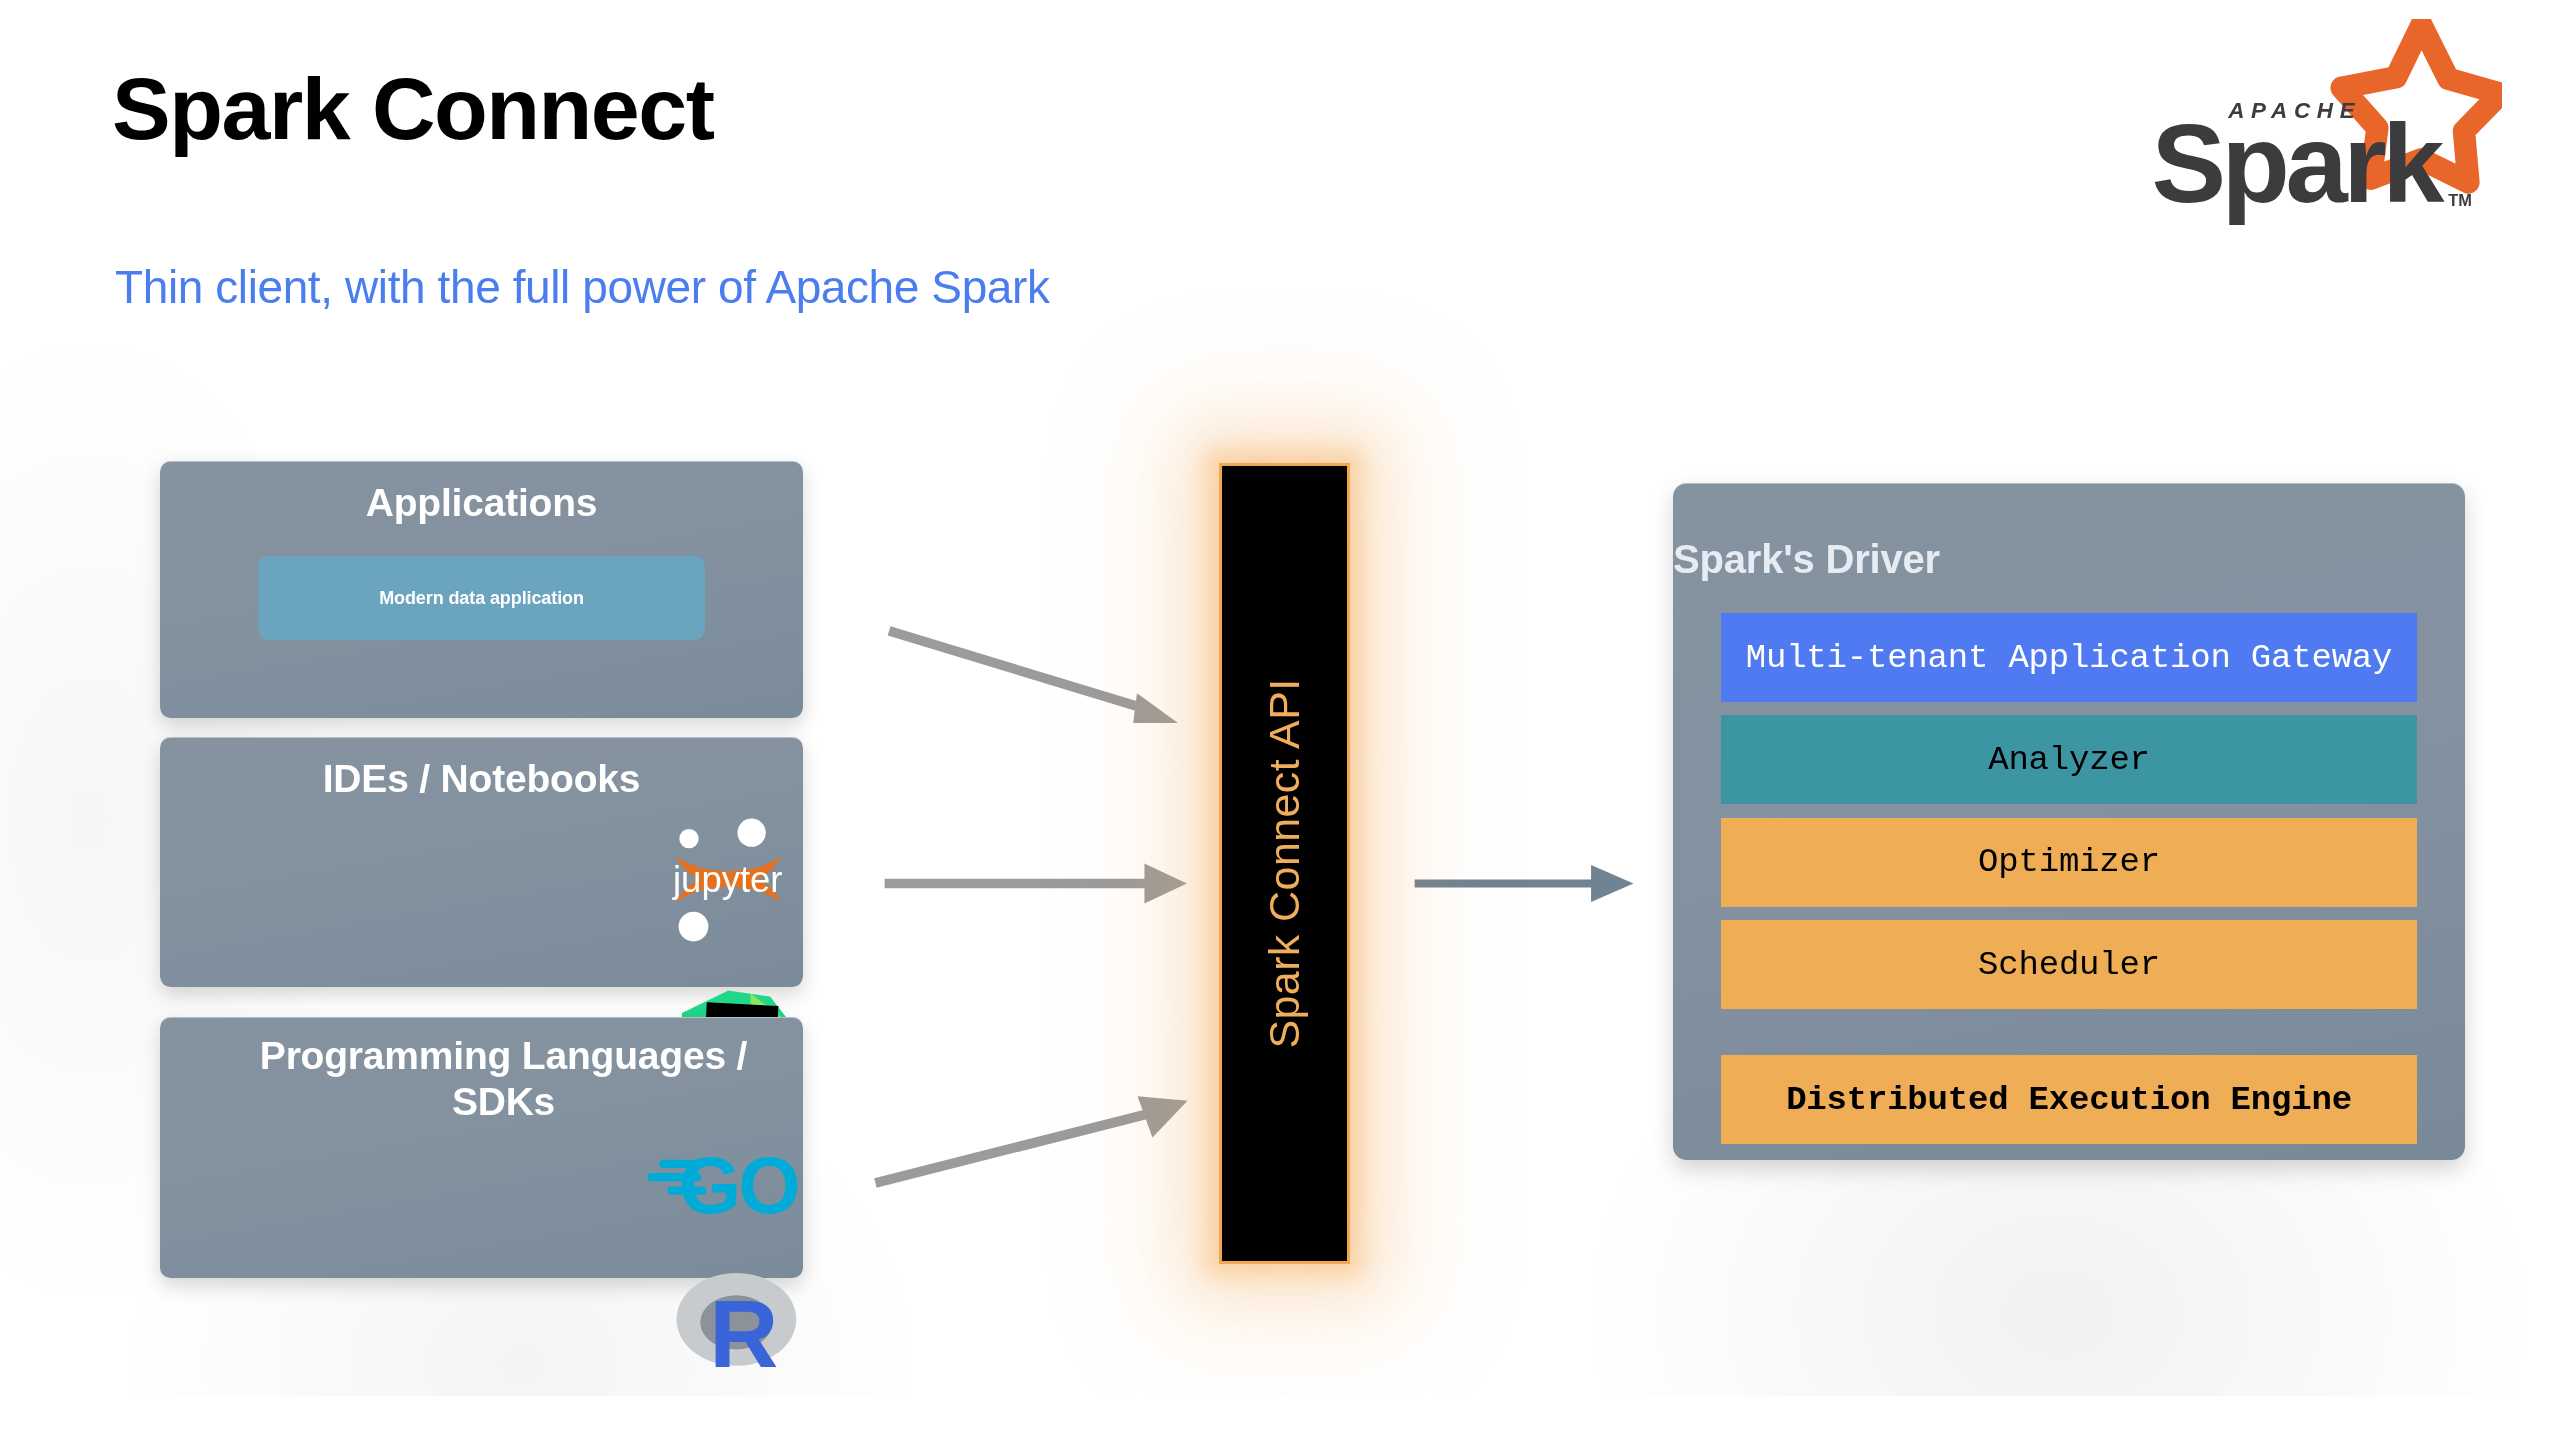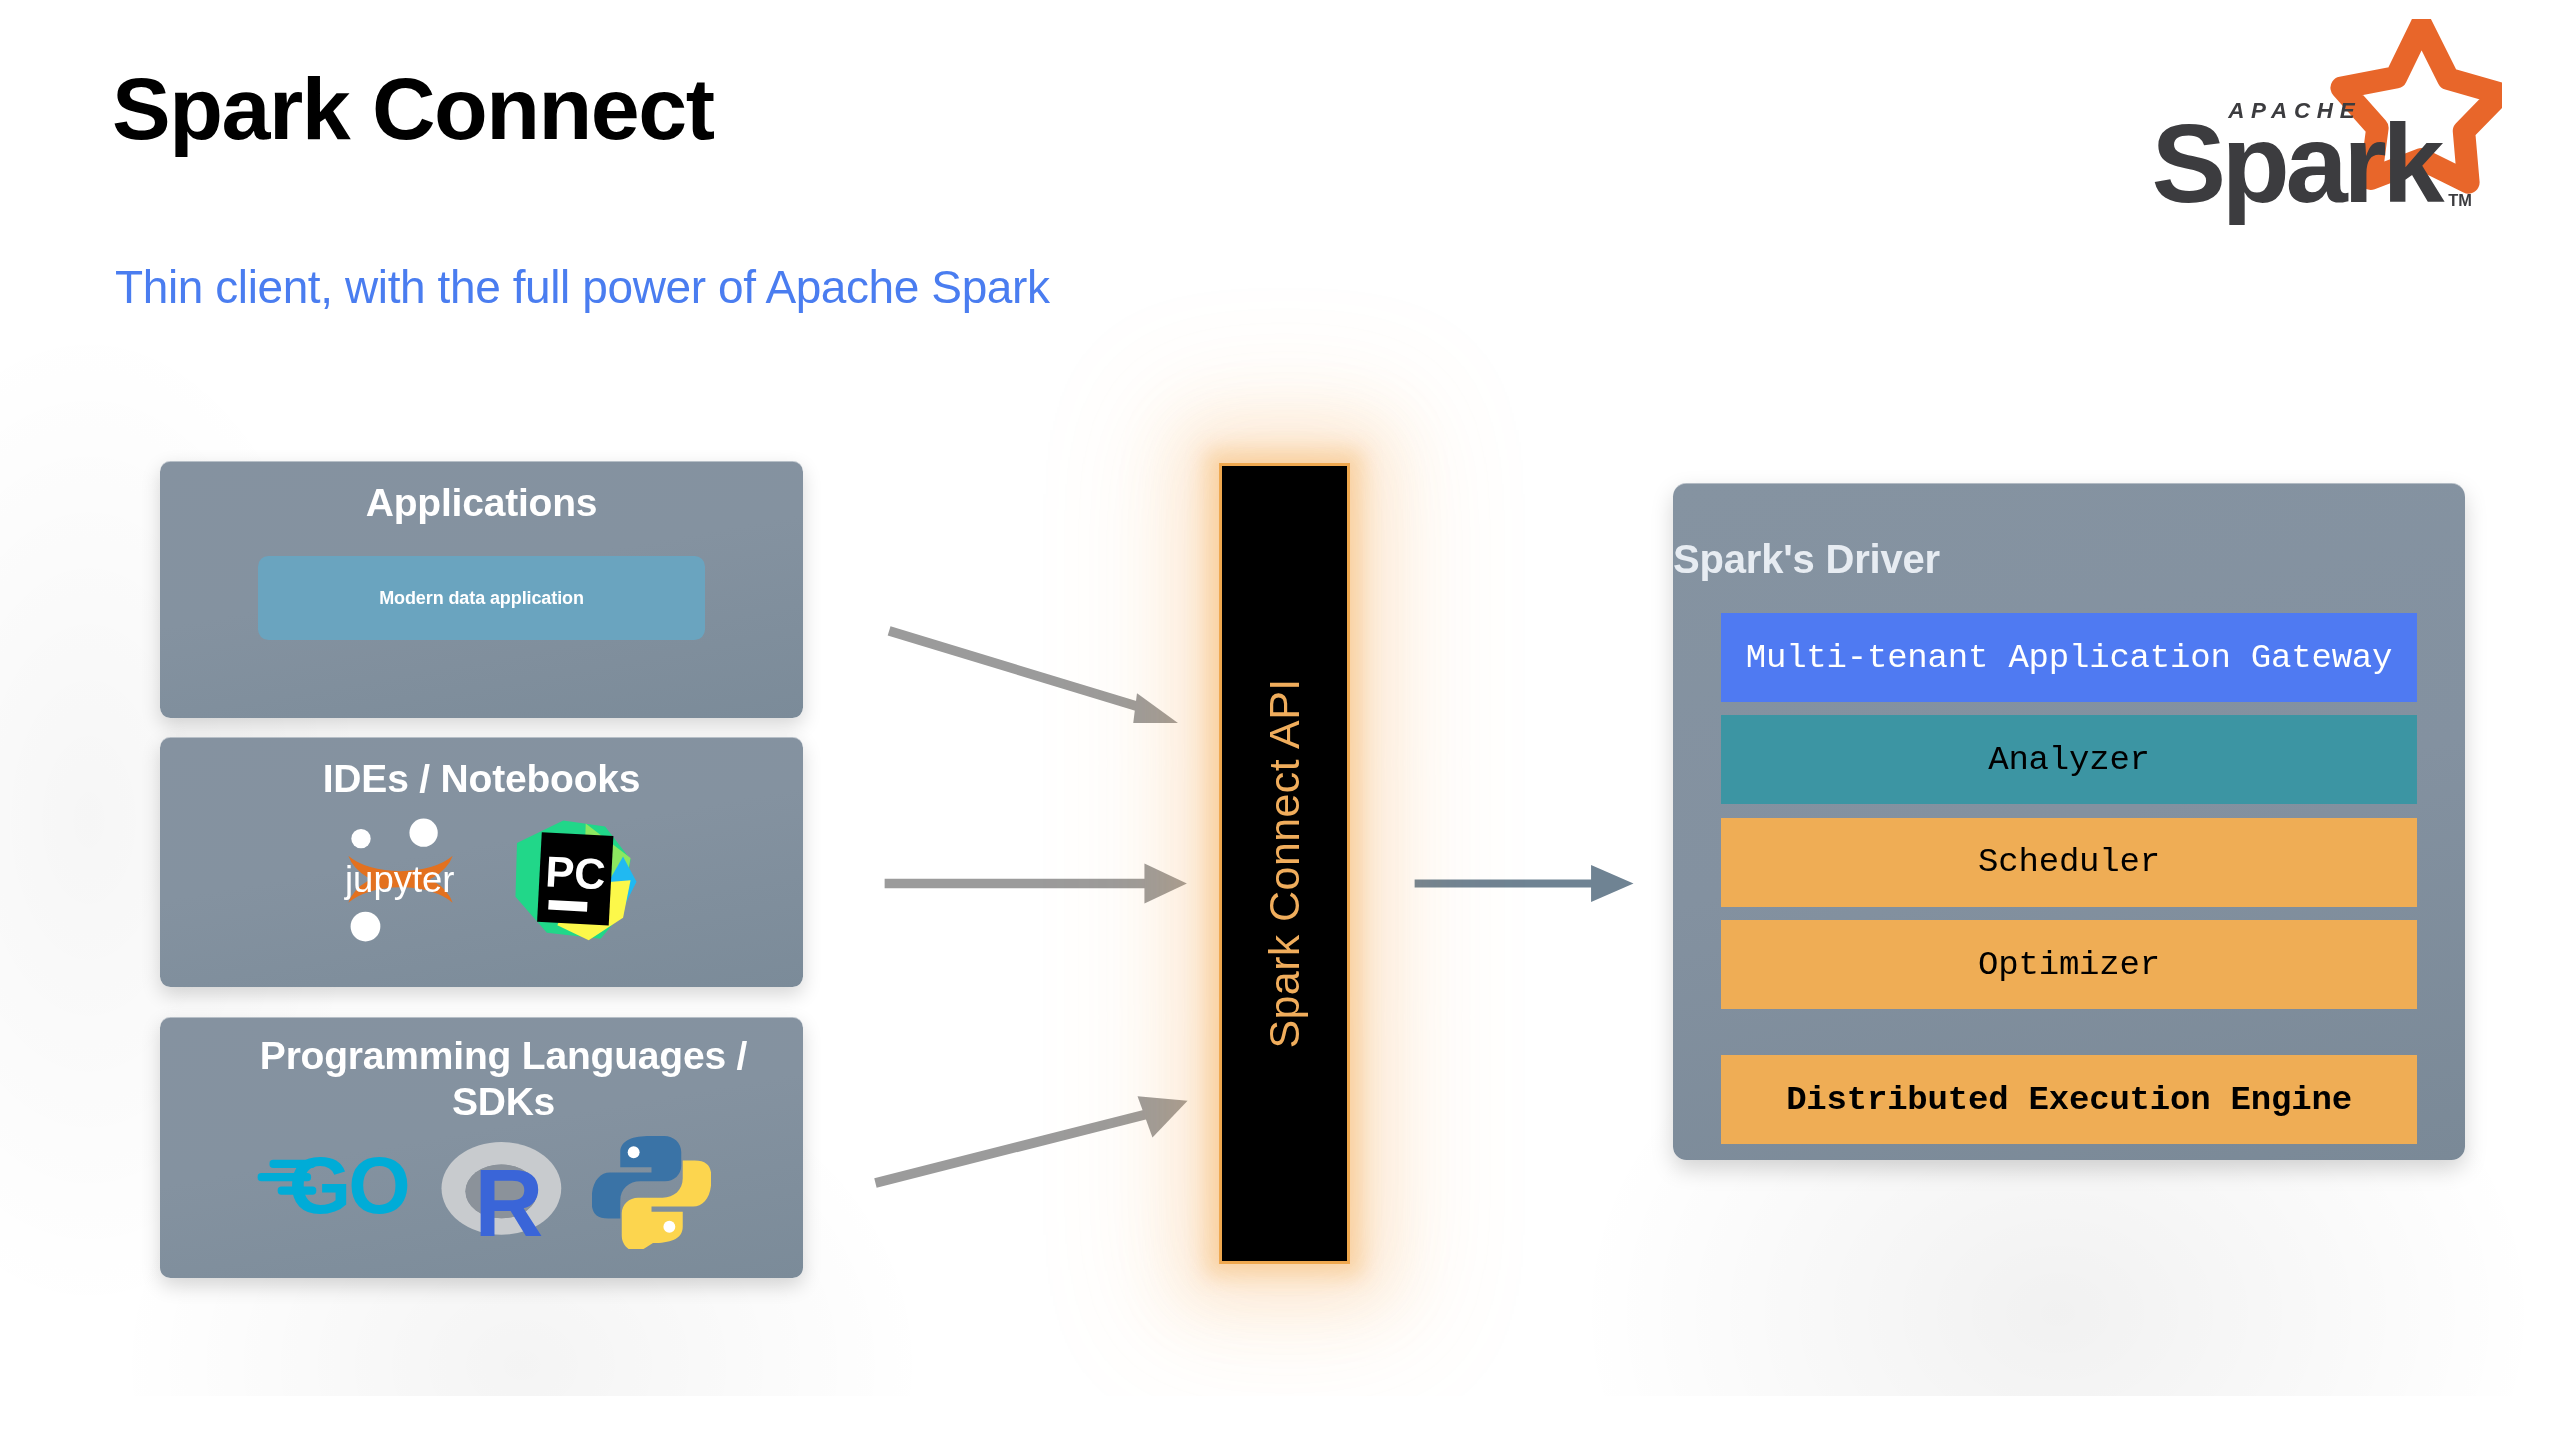--- a/index.html
+++ b/index.html
@@ -88,24 +88,25 @@
     align-items: center;
     justify-content: center;
     color: #ffffff;
     font-size: 18px;
     font-weight: 700;
     letter-spacing: -0.1px;
   }
 
   .logo-row {
     display: flex;
-    align-items: flex-start;
+    align-items: flex-end;
     justify-content: center;
     gap: 36px;
     margin-top: 10.4px;
+    flex-direction: column;
   }
   #card-languages .logo-row { gap: 24px; margin-top: 4.5px; }
 
   
   .arrow { position: absolute; }
 
   
   #api-bar {
     position: absolute;
     left: 1219px;
@@ -290,24 +291,24 @@
   <div id="driver-panel">
     <div id="driver-title">Spark's Driver</div>
     <div class="driver-rows">
       <div class="driver-row" style="background:#4f7af2;color:#ffffff;">
         <span>Multi-tenant Application Gateway</span>
       </div>
       <div class="driver-row" style="background:#3c95a3;color:#000000;">
         <span>Analyzer</span>
       </div>
       <div class="driver-row" style="background:#efad55;color:#000000;">
+        <span>Optimizer</span>
+      </div>
+      <div class="driver-row" style="background:#efad55;color:#000000;">
         <span>Scheduler</span>
-      </div>
-      <div class="driver-row" style="background:#efad55;color:#000000;">
-        <span>Optimizer</span>
       </div>
       <div class="driver-row" style="background:#efad55;color:#000000;font-weight:700;margin-top:46px;">
         <span>Distributed Execution Engine</span>
       </div>
     </div>
   </div>
 
 </div>
 
 

